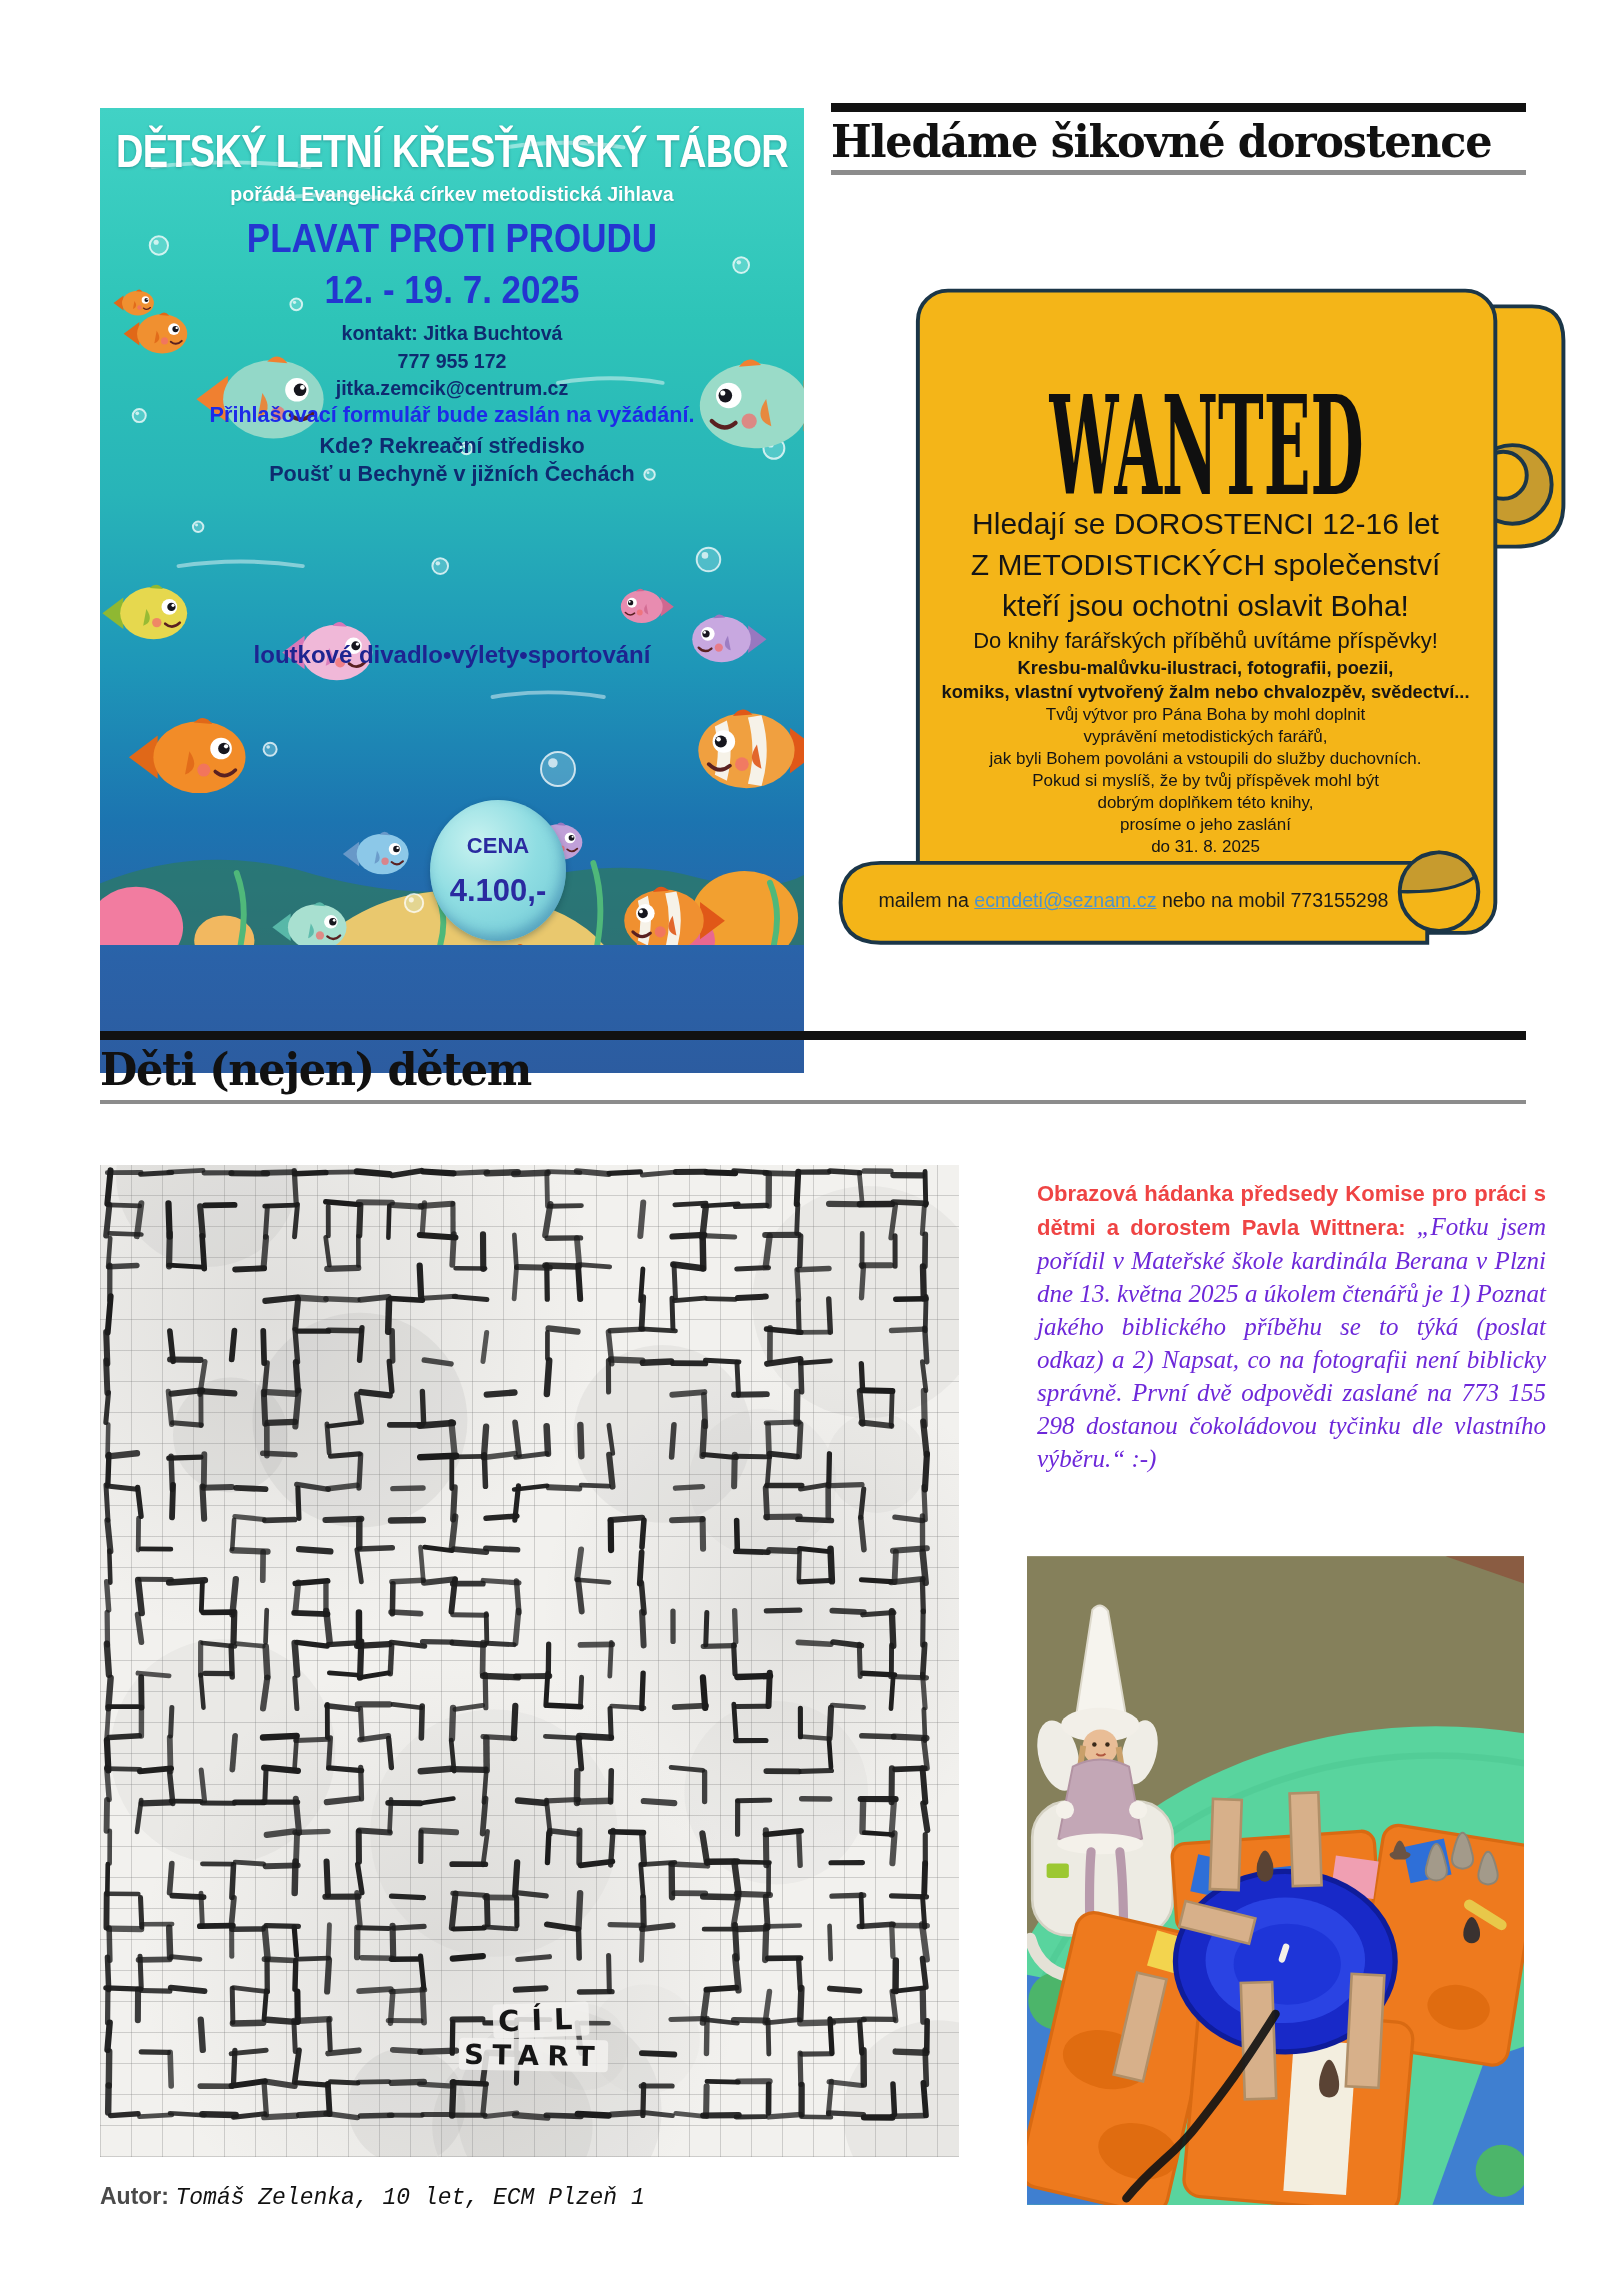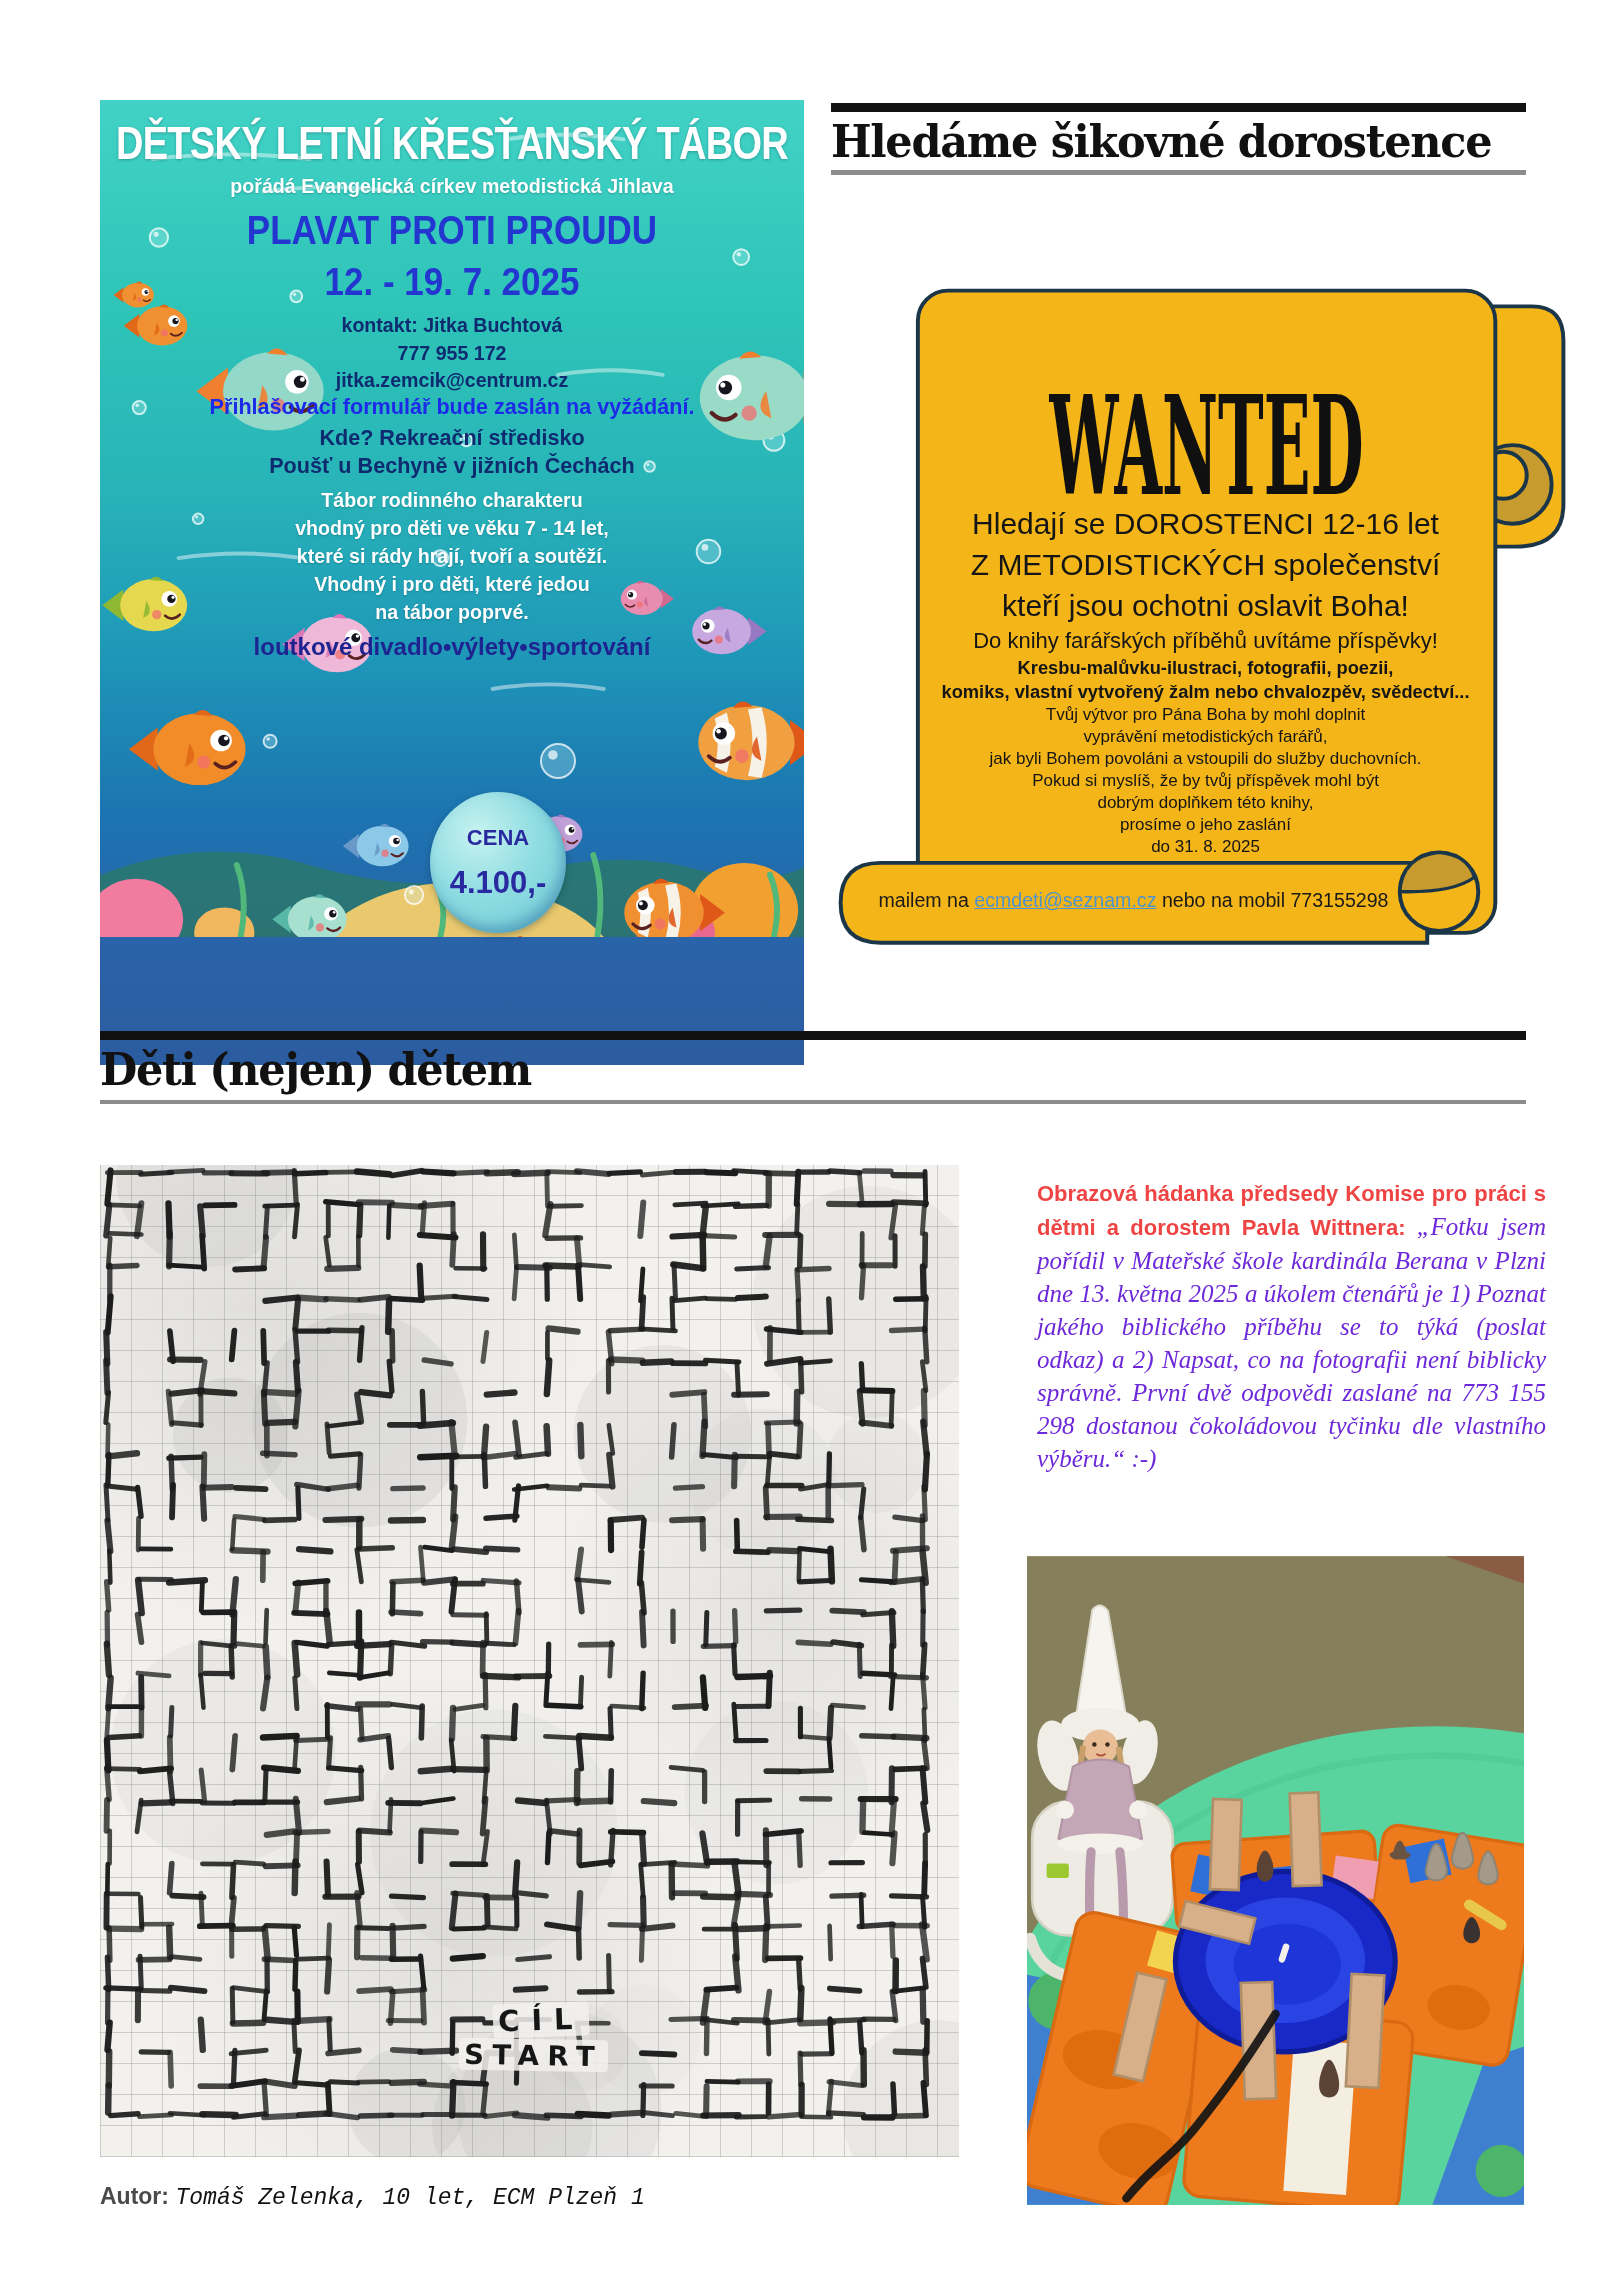--- a/index.html
+++ b/index.html
@@ -1,21 +1,21 @@
 <!DOCTYPE html>
 <html style="font-size:10.5px"><head>
 <meta charset="utf-8">
 <style>
   html,body{margin:0;padding:0;background:#ffffff;}
   #page{position:relative;width:1623px;height:2295px;background:#ffffff;overflow:hidden;
         font-family:"Liberation Sans",sans-serif;}
   .abs{position:absolute;}
 
   
-  #poster{left:100px;top:100px;width:704px;height:965px;overflow:hidden;
+  #poster{left:100px;top:108px;width:704px;height:965px;overflow:hidden;
     background:linear-gradient(180deg,#41d2c5 0%,#2ec4b8 22%,#28b4b8 40%,#1e96b8 58%,#1c74b0 74%,#2a62a8 88%,#2c5ca0 100%);}
   #poster-art{position:absolute;left:0;top:0;z-index:0;}
   .ptxt{position:absolute;left:0;width:100%;text-align:center;z-index:2;}
   .p-title{top:22px;font-size:38px;font-weight:900;color:#ffffff;letter-spacing:-0.7px;
     transform:scaleY(1.2);text-shadow:0 1.3px 2.6px rgba(0,60,70,.35);}
   .p-sub{top:75px;font-size:19.6px;font-weight:800;color:#ffffff;text-shadow:0 0.7px 2px rgba(0,60,70,.3);}
   .p-theme{top:110px;font-size:35px;font-weight:900;color:#2436d0;transform:scaleY(1.15);}
   .p-dates{top:162px;font-size:35px;font-weight:900;color:#2436d0;transform:scaleY(1.1);}
   .p-contact{top:212px;font-size:19.6px;font-weight:800;color:#0e2b70;line-height:27.5px;}
   .p-note{top:294px;font-size:21.6px;font-weight:800;color:#1d2be8;}
@@ -306,27 +306,20 @@
     <div class="ptxt p-theme">PLAVAT PROTI PROUDU</div>
     <div class="ptxt p-dates">12. - 19. 7. 2025</div>
     <div class="ptxt p-contact">
       <div>kontakt: Jitka Buchtová</div>
       <div>777 955 172</div>
       <div>jitka.zemcik@centrum.cz</div>
     </div>
     <div class="ptxt p-note">Přihlašovací formulář bude zaslán na vyžádání.</div>
     <div class="ptxt p-where1">Kde? Rekreační středisko</div>
     <div class="ptxt p-where2">Poušť u Bechyně v jižních Čechách</div>
-    <div class="ptxt p-desc">
-      <div>Tábor rodinného charakteru</div>
-      <div>vhodný pro děti ve věku  7 - 14 let,</div>
-      <div>které si rády hrají, tvoří a soutěží.</div>
-      <div>Vhodný i pro děti, které jedou</div>
-      <div>na tábor poprvé.</div>
-    </div>
     <div class="ptxt p-act">loutkové divadlo•výlety•sportování</div>
     <div id="price-bubble" class="abs">
       <div class="cena">CENA</div>
       <div class="val">4.100,-</div>
     </div>
   </div>
 
   <div id="head1" class="abs">
     <div class="rule-black"></div>
     <div class="headline">Hledáme šikovné dorostence</div>

